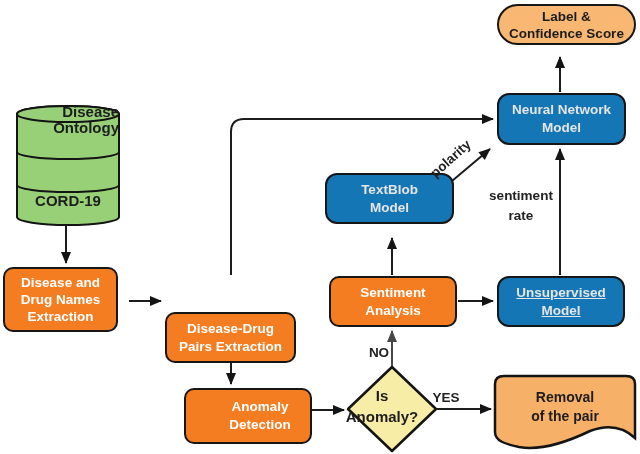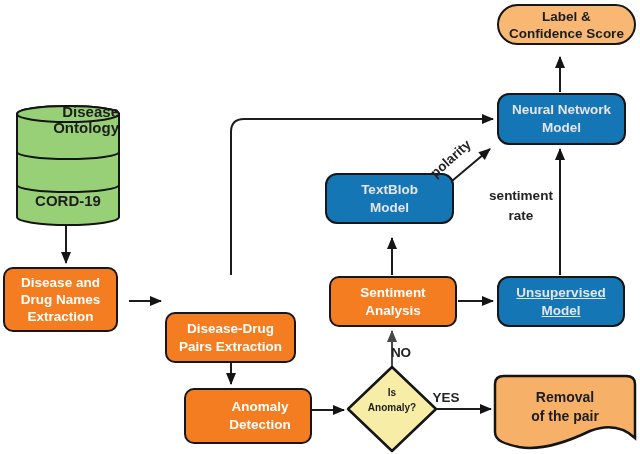--- a/index.html
+++ b/index.html
@@ -96,23 +96,23 @@
   <div class="node process" style="left:329px;top:276px;width:128px;height:51px;">Sentiment
 Analysis</div>
 
   <div class="node model" style="left:325px;top:173px;width:129px;height:51px;">TextBlob
 Model</div>
   <div class="node model" style="left:497px;top:93px;width:129px;height:52px;">Neural Network
 Model</div>
   <div class="node model" style="left:497px;top:276px;width:128px;height:51px;text-decoration:underline;">Unsupervised
 Model</div>
 
-  <div class="shape-label" style="left:342px;top:385px;width:100px;font-size:10px;line-height:15px;">Is
+  <div class="shape-label" style="left:332px;top:385px;width:100px;font-size:15px;line-height:21px;">Is
 Anomaly?</div>
   <div class="shape-label" style="left:500px;top:388px;width:130px;font-size:14px;line-height:19px;">Removal
 of the pair</div>
 
   <div class="edge-label" style="left:411px;top:149px;width:80px;transform:rotate(-42deg);">polarity</div>
   <div class="edge-label" style="left:476px;top:186px;width:90px;">sentiment
 rate</div>
-  <div class="edge-label" style="left:383px;top:345px;width:36px;line-height:16px;">NO</div>
+  <div class="edge-label" style="left:361px;top:345px;width:36px;line-height:16px;">NO</div>
   <div class="edge-label" style="left:424px;top:390px;width:44px;line-height:16px;">YES</div>
 </div>
 
 </body></html>

